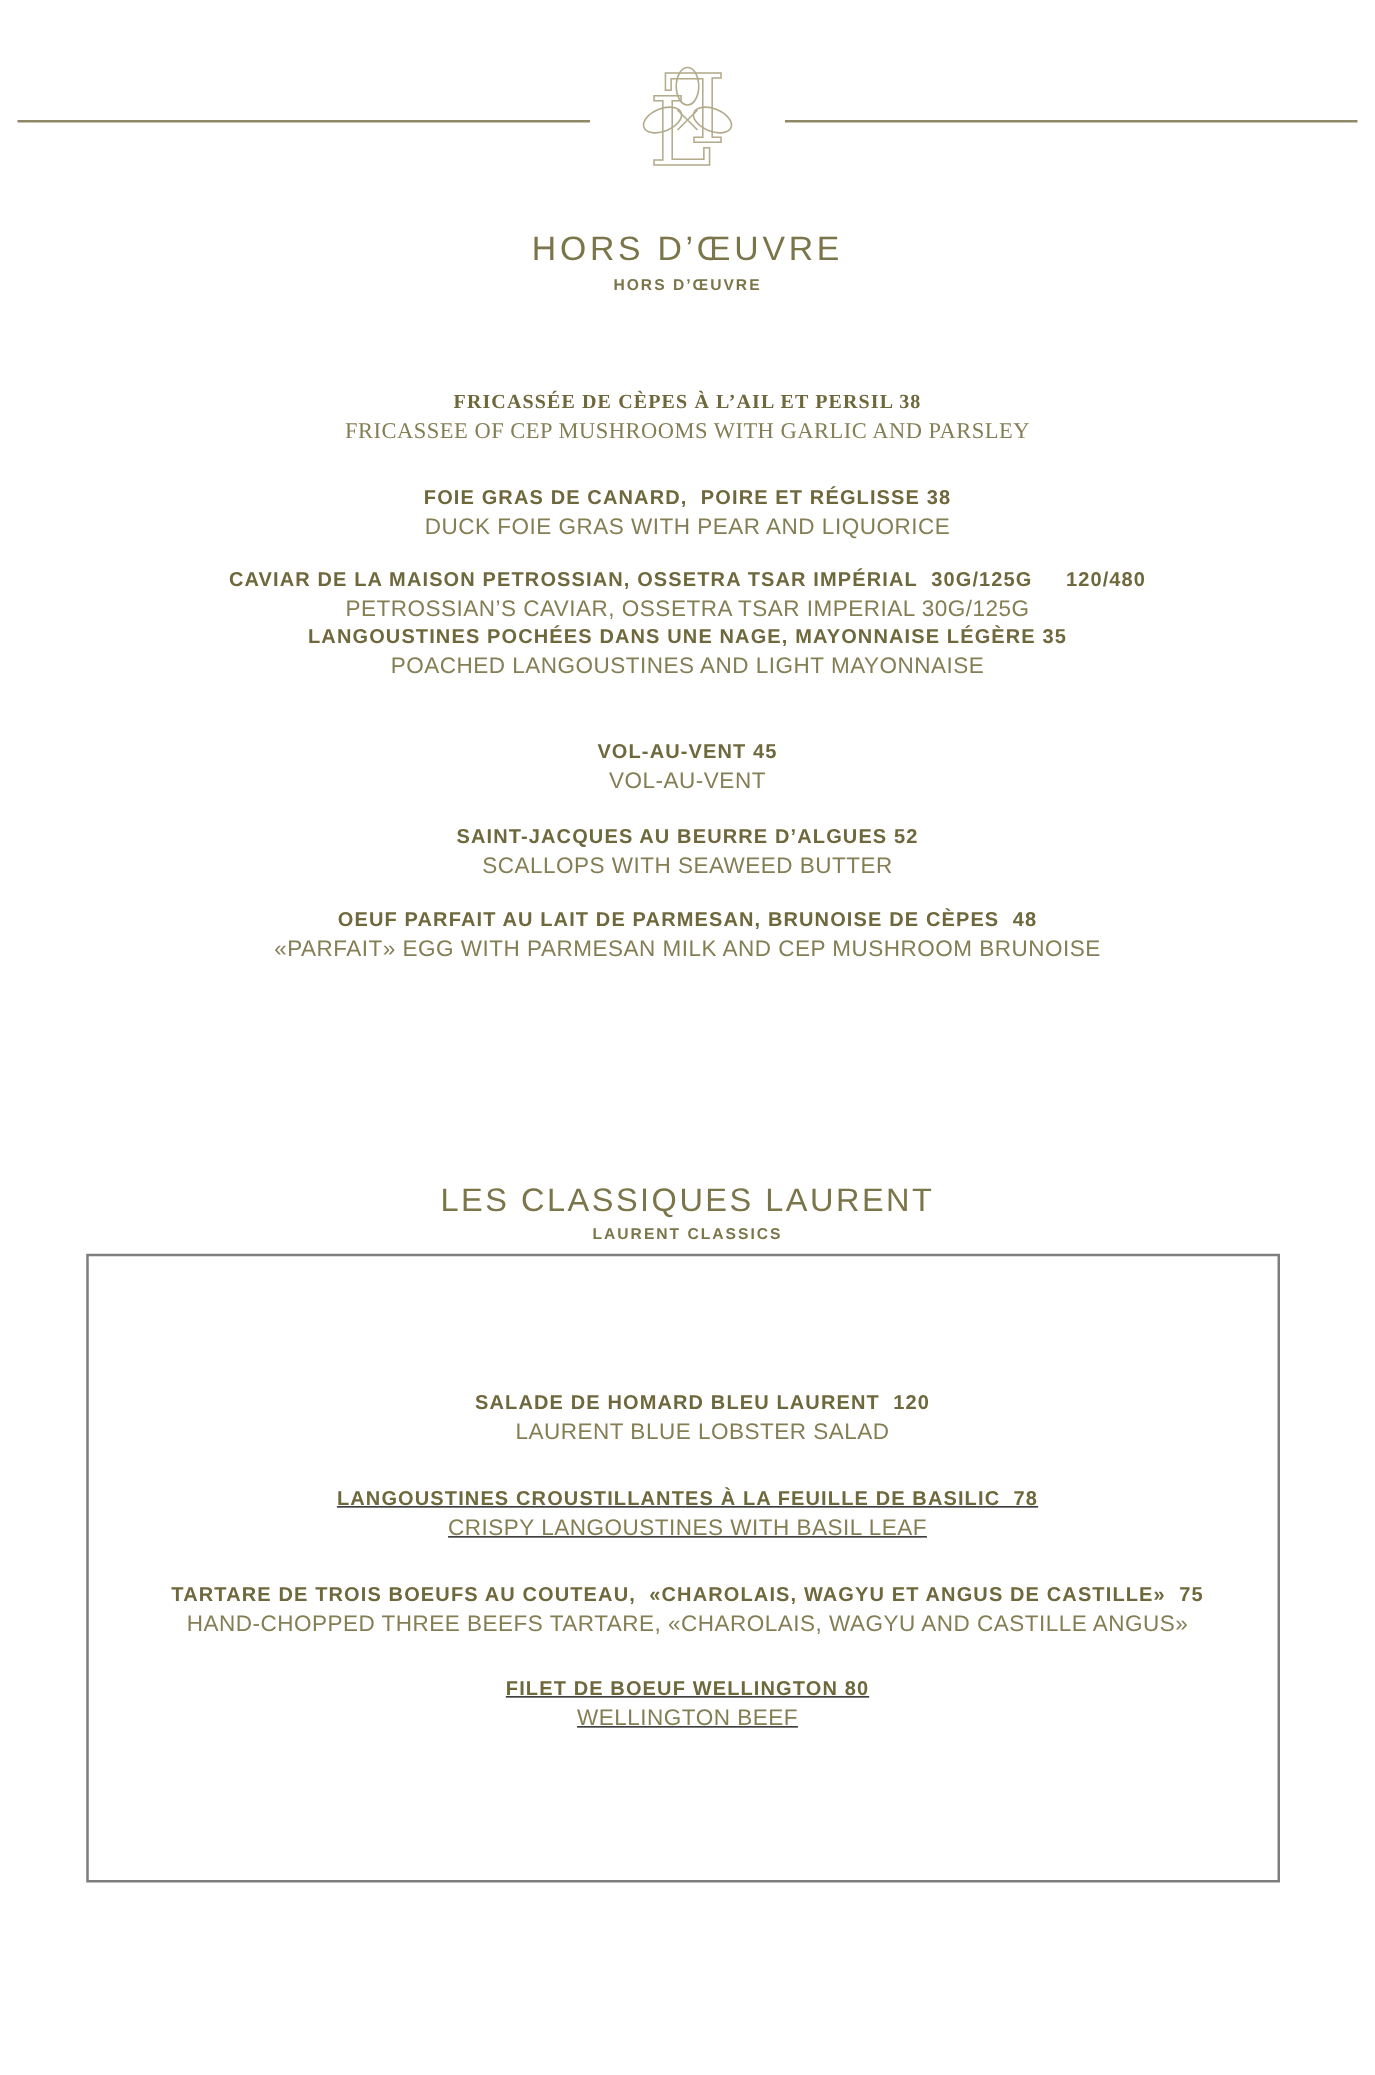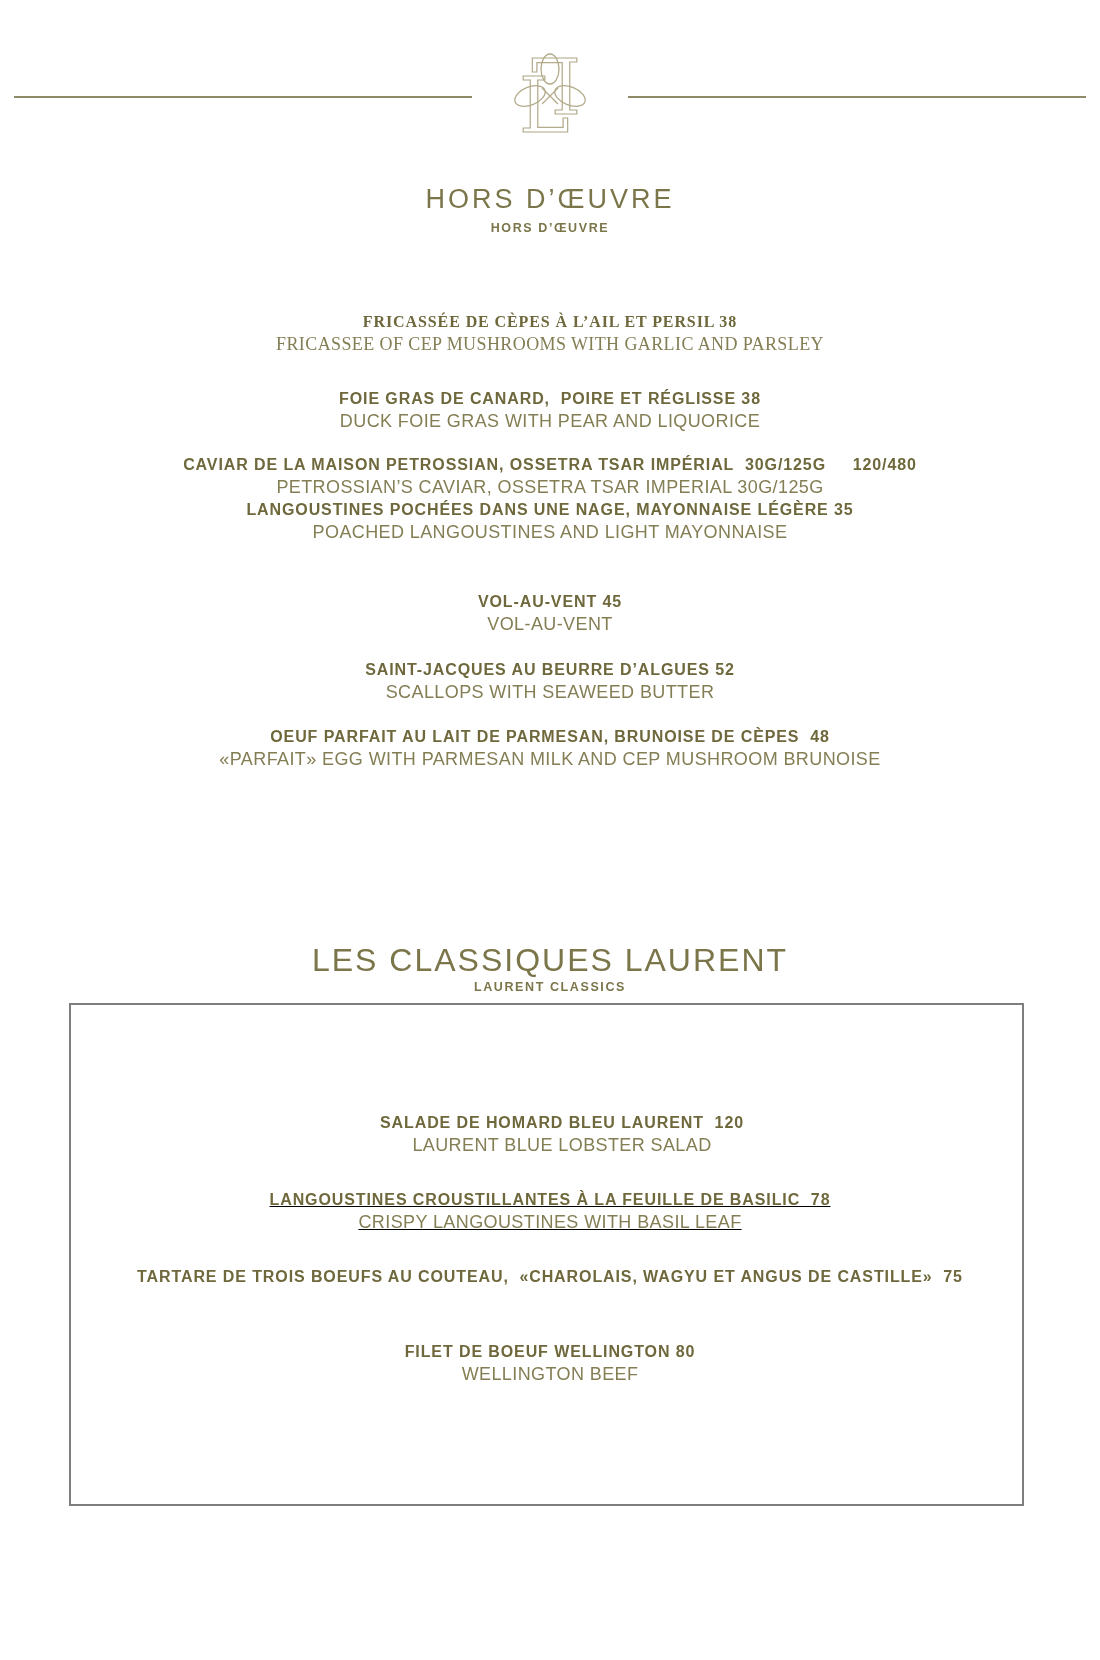--- a/index.html
+++ b/index.html
@@ -124,34 +124,35 @@
   </div>
   <div class="item" style="top:659px;">
     <div class="fr">SAINT-JACQUES AU BEURRE D’ALGUES 52</div>
     <div class="en">SCALLOPS WITH SEAWEED BUTTER</div>
   </div>
   <div class="item" style="top:726px;">
     <div class="fr">OEUF PARFAIT AU LAIT DE PARMESAN, BRUNOISE DE CÈPES&nbsp; 48</div>
     <div class="en">«PARFAIT» EGG WITH PARMESAN MILK AND CEP MUSHROOM BRUNOISE</div>
   </div>
 
-  <div class="section-title" style="top:944px; font-size:32px; letter-spacing:2px;">LES CLASSIQUES LAURENT</div>
+  <div class="section-title" style="top:944px; font-size:26px; letter-spacing:2px;">LES CLASSIQUES LAURENT</div>
   <div class="section-subtitle" style="top:979px;">LAURENT CLASSICS</div>
 
   <div class="classics-box"></div>
 
   <div class="item" style="top:1112px;padding-left:12px;">
     <div class="fr">SALADE DE HOMARD BLEU LAURENT&nbsp; 120</div>
     <div class="en">LAURENT BLUE LOBSTER SALAD</div>
   </div>
   <div class="item" style="top:1189px;text-decoration:underline;">
     <div class="fr">LANGOUSTINES CROUSTILLANTES À LA FEUILLE DE BASILIC&nbsp; 78</div>
     <div class="en">CRISPY LANGOUSTINES WITH BASIL LEAF</div>
   </div>
   <div class="item" style="top:1266px;">
     <div class="fr">TARTARE DE TROIS BOEUFS AU COUTEAU,&nbsp; «CHAROLAIS, WAGYU ET ANGUS DE CASTILLE»&nbsp; 75</div>
+    <div class="en">HAND-CHOPPED THREE BEEFS TARTARE, «CHAROLAIS, WAGYU AND CASTILLE ANGUS»</div>
   </div>
-  <div class="item" style="top:1341px;">
+  <div class="item" style="top:1341px;text-decoration:underline;">
     <div class="fr">FILET DE BOEUF WELLINGTON 80</div>
     <div class="en">WELLINGTON BEEF</div>
   </div>
 
 </div>
 
 </body></html>

